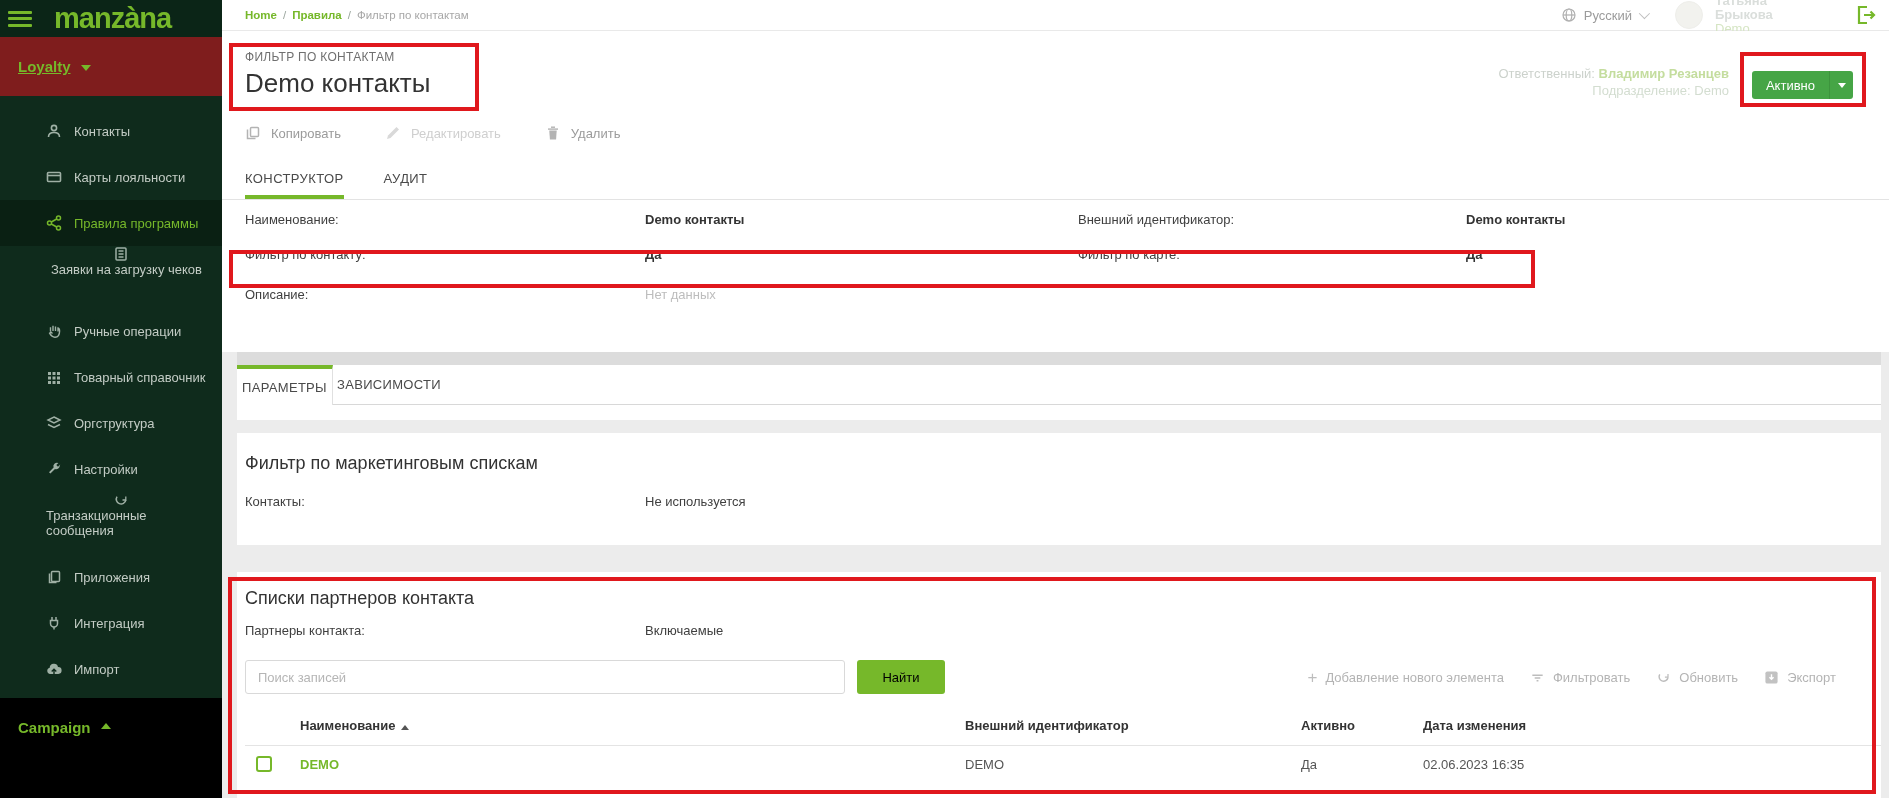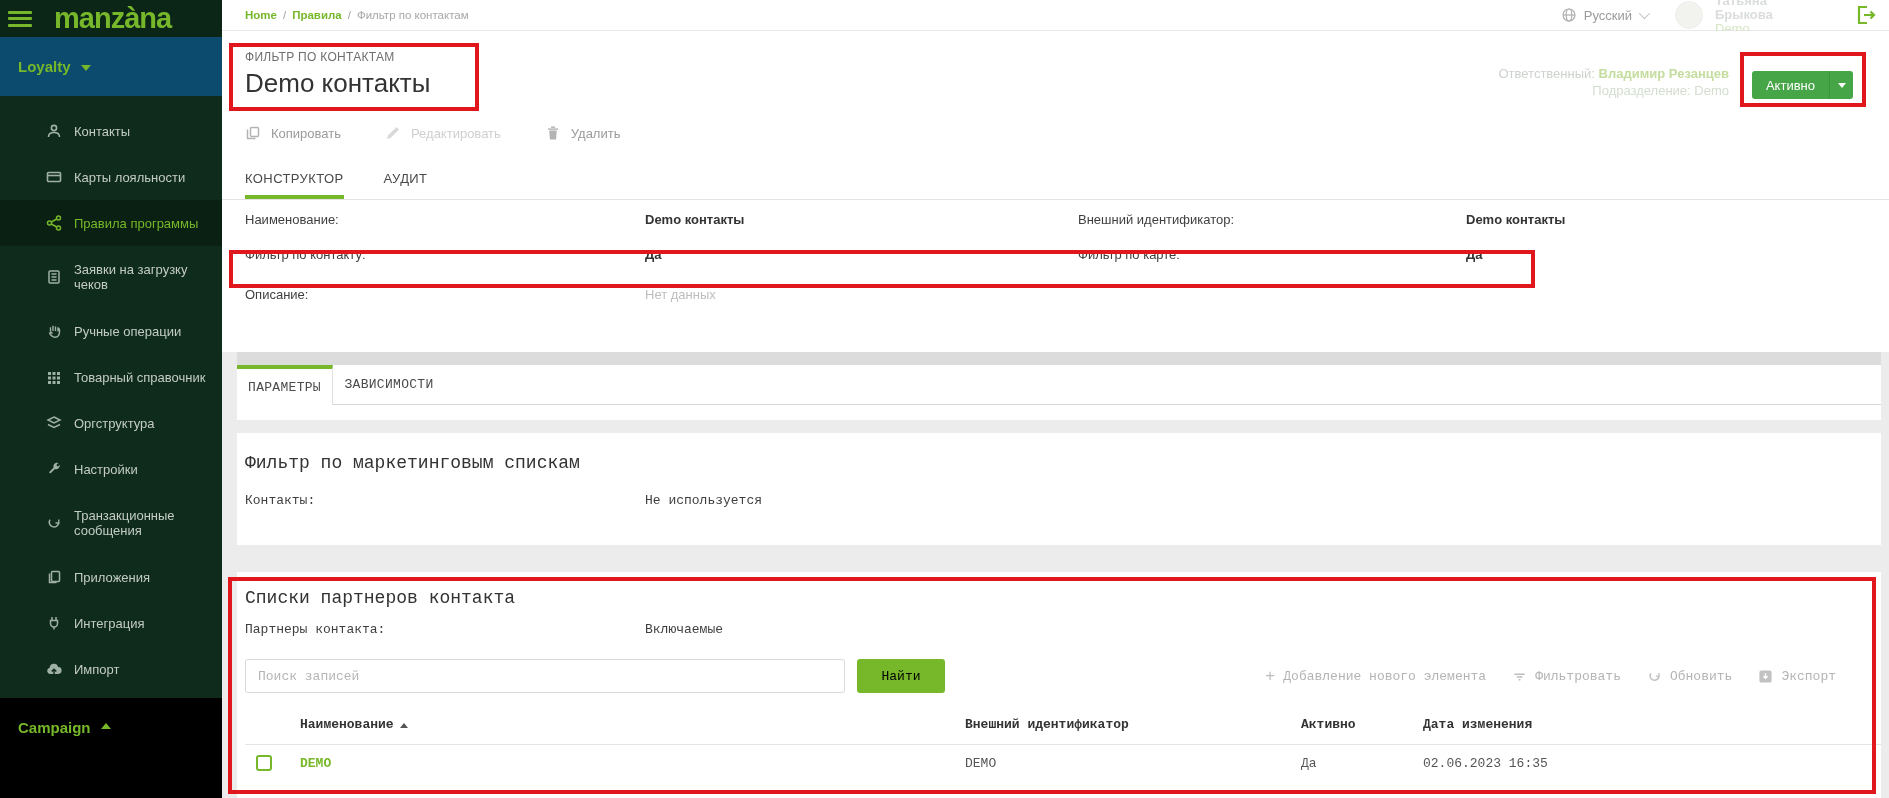--- a/index.html
+++ b/index.html
@@ -7,26 +7,26 @@
   body { font-family:"Liberation Sans","DejaVu Sans",sans-serif; background:#ececec; overflow:hidden; }
   .app { position:relative; width:1889px; height:798px; display:flex; }
 
   
   .sidebar { width:222px; height:798px; background:#0f2b1c; flex:none; display:flex; flex-direction:column; }
   .side-top { height:37px; background:#0b2517; display:flex; align-items:center; padding:0 10px 0 8px; flex:none; }
   .burger { width:24px; height:16px; display:flex; flex-direction:column; justify-content:space-between; cursor:pointer; }
   .burger span { display:block; height:3px; background:#76b82a; border-radius:1px; }
   .logo { color:#76b82a; font-size:29px; font-weight:bold; letter-spacing:-1px; margin-left:22px; line-height:1; }
   .side-section-head { height:59px; display:flex; align-items:center; padding-left:18px; color:#76b82a; font-weight:bold; font-size:15px; }
-  .loyalty-head { background:#0c4a6e; }
+  .loyalty-head { background:#7f1d1d;text-decoration:underline; }
   .caret-dn { width:0; height:0; border-left:5px solid transparent; border-right:5px solid transparent; border-top:6px solid #76b82a; margin-left:10px; margin-top:2px; }
   .caret-up { width:0; height:0; border-left:5px solid transparent; border-right:5px solid transparent; border-bottom:6px solid #76b82a; margin-left:10px; margin-bottom:2px; }
   .side-items { padding-top:12px; }
   .side-item { display:flex; align-items:center; padding:0 15px 0 46px; min-height:46px; color:#c3ccc5; font-size:13px; cursor:pointer; }
-  .side-item.two-line { min-height:62px; }
+  .side-item.two-line { min-height:62px;flex-direction:column; }
   .side-item .sicon { width:16px; height:16px; margin-right:12px; flex:none; color:#9fb0a5; }
   .side-item.active { background:#0a2013; color:#76b82a; }
   .side-item.active .sicon { color:#76b82a; }
   .campaign-sec { background:#000000; margin-top:6px; flex:1; }
   .campaign-head { height:58px; display:flex; align-items:center; padding-left:18px; color:#76b82a; font-weight:bold; font-size:15px; }
 
   
   .main { width:1667px; display:flex; flex-direction:column; }
   .topbar { height:31px; background:#fff; border-bottom:1px solid #e9e9e9; display:flex; align-items:center; padding:0 12px 0 23px; flex:none; }
   .crumbs { font-size:11.5px; display:flex; align-items:center; gap:6px; }
@@ -64,21 +64,21 @@
   .mtabs-rule { height:1px; background:#e3e3e3; margin:0 0 0 -23px; }
 
   .frow { display:flex; align-items:center; height:40px; }
   .frow .lab { width:400px; font-size:13px; color:#3f3f3f; }
   .frow .val { width:433px; font-size:13px; color:#333; font-weight:bold; }
   .frow .lab2 { width:388px; font-size:13px; color:#3f3f3f; }
   .frow .val2 { font-size:13px; color:#333; font-weight:bold; }
   .frow .ghost { color:#bdbdbd; font-weight:normal; }
   .frow.first { height:34px; padding-top:4px; }
 
-  .lower { flex:1; background:#ececec; padding:0 8px 0 15px; display:flex; flex-direction:column;font-family:Liberation Mono, monospace; }
+  .lower { flex:1; background:#ececec; padding:0 8px 0 15px; display:flex; flex-direction:column; }
   .gray-strip { height:13px; background:#dcdcdc; }
   .ptab-row { height:40px; background:#fff; border-bottom:1px solid #d8d8d8; display:flex; }
   .ptab { width:96px; display:flex; align-items:center; justify-content:center; font-size:13px; color:#4a4a4a; letter-spacing:.3px; cursor:pointer; border-right:1px solid #e0e0e0; }
   .ptab.active { border-top:4px solid #76b82a; margin-bottom:-1px; background:#fff; }
   .ptab.plain { width:112px; border-right:none; }
   .white-strip { height:15px; background:#fff; }
   .gap13 { height:13px; background:#ececec; }
   .gap27 { height:27px; background:#ececec; }
 
   .card { background:#fff; padding-left:8px; }

